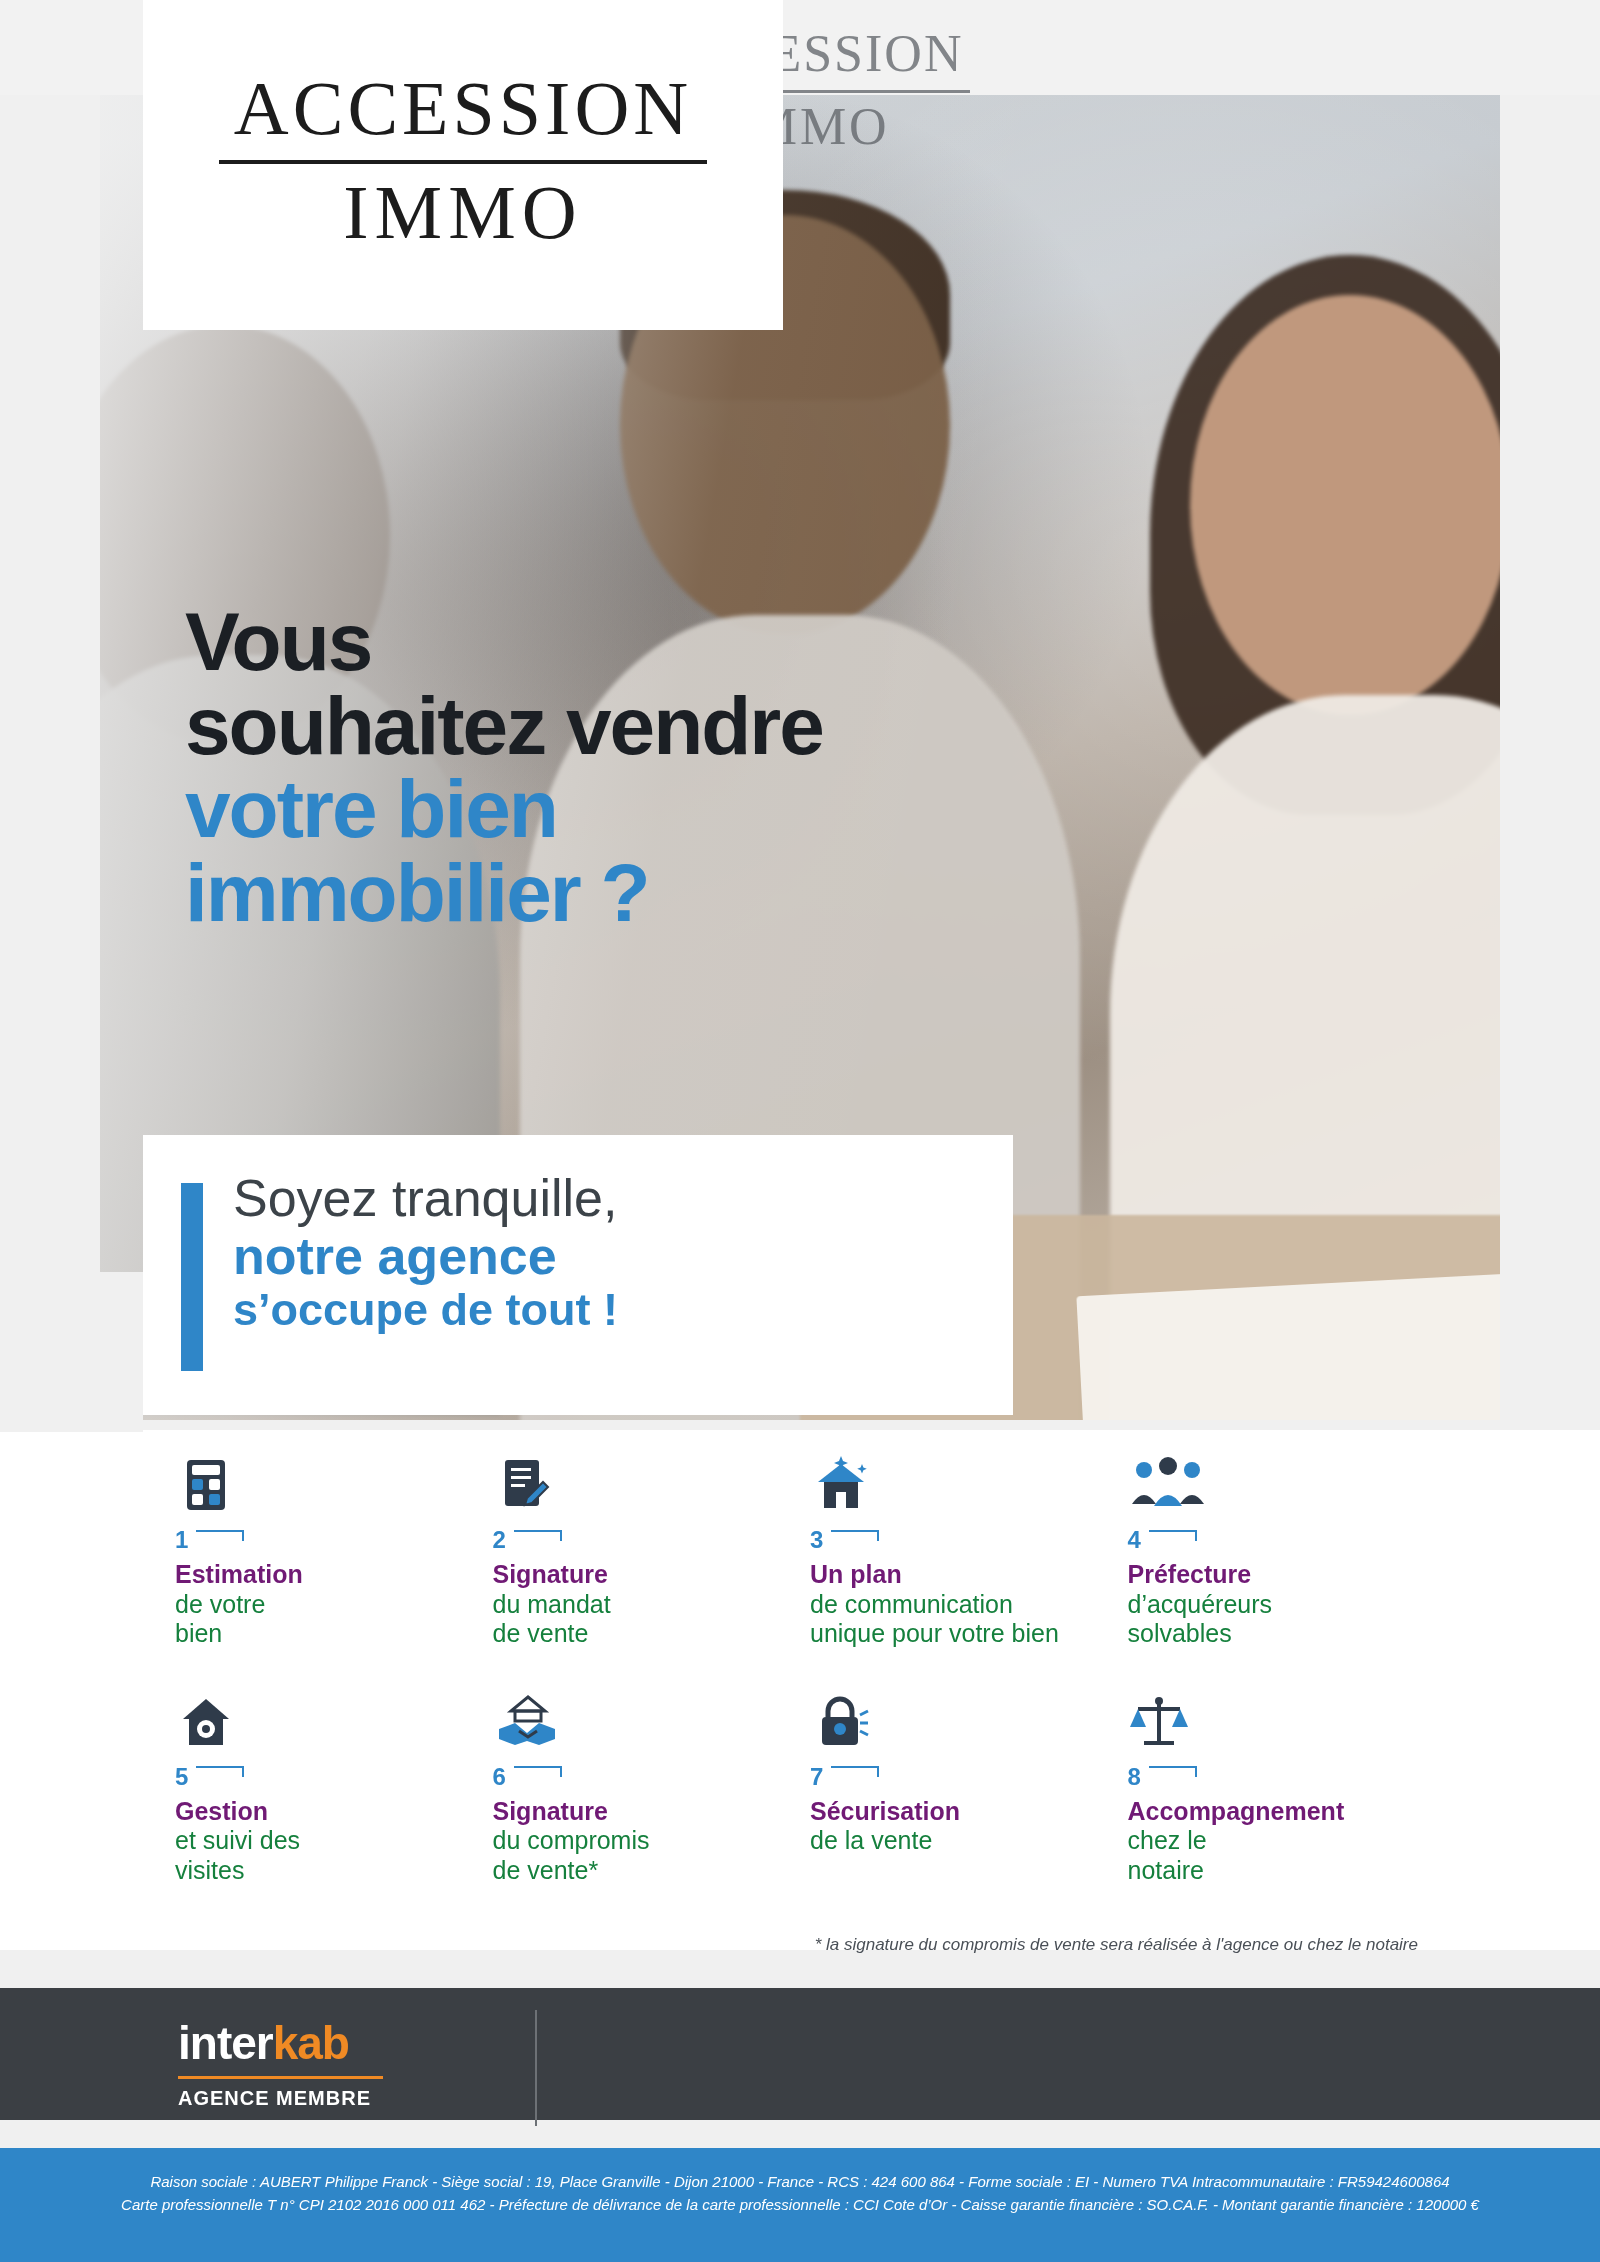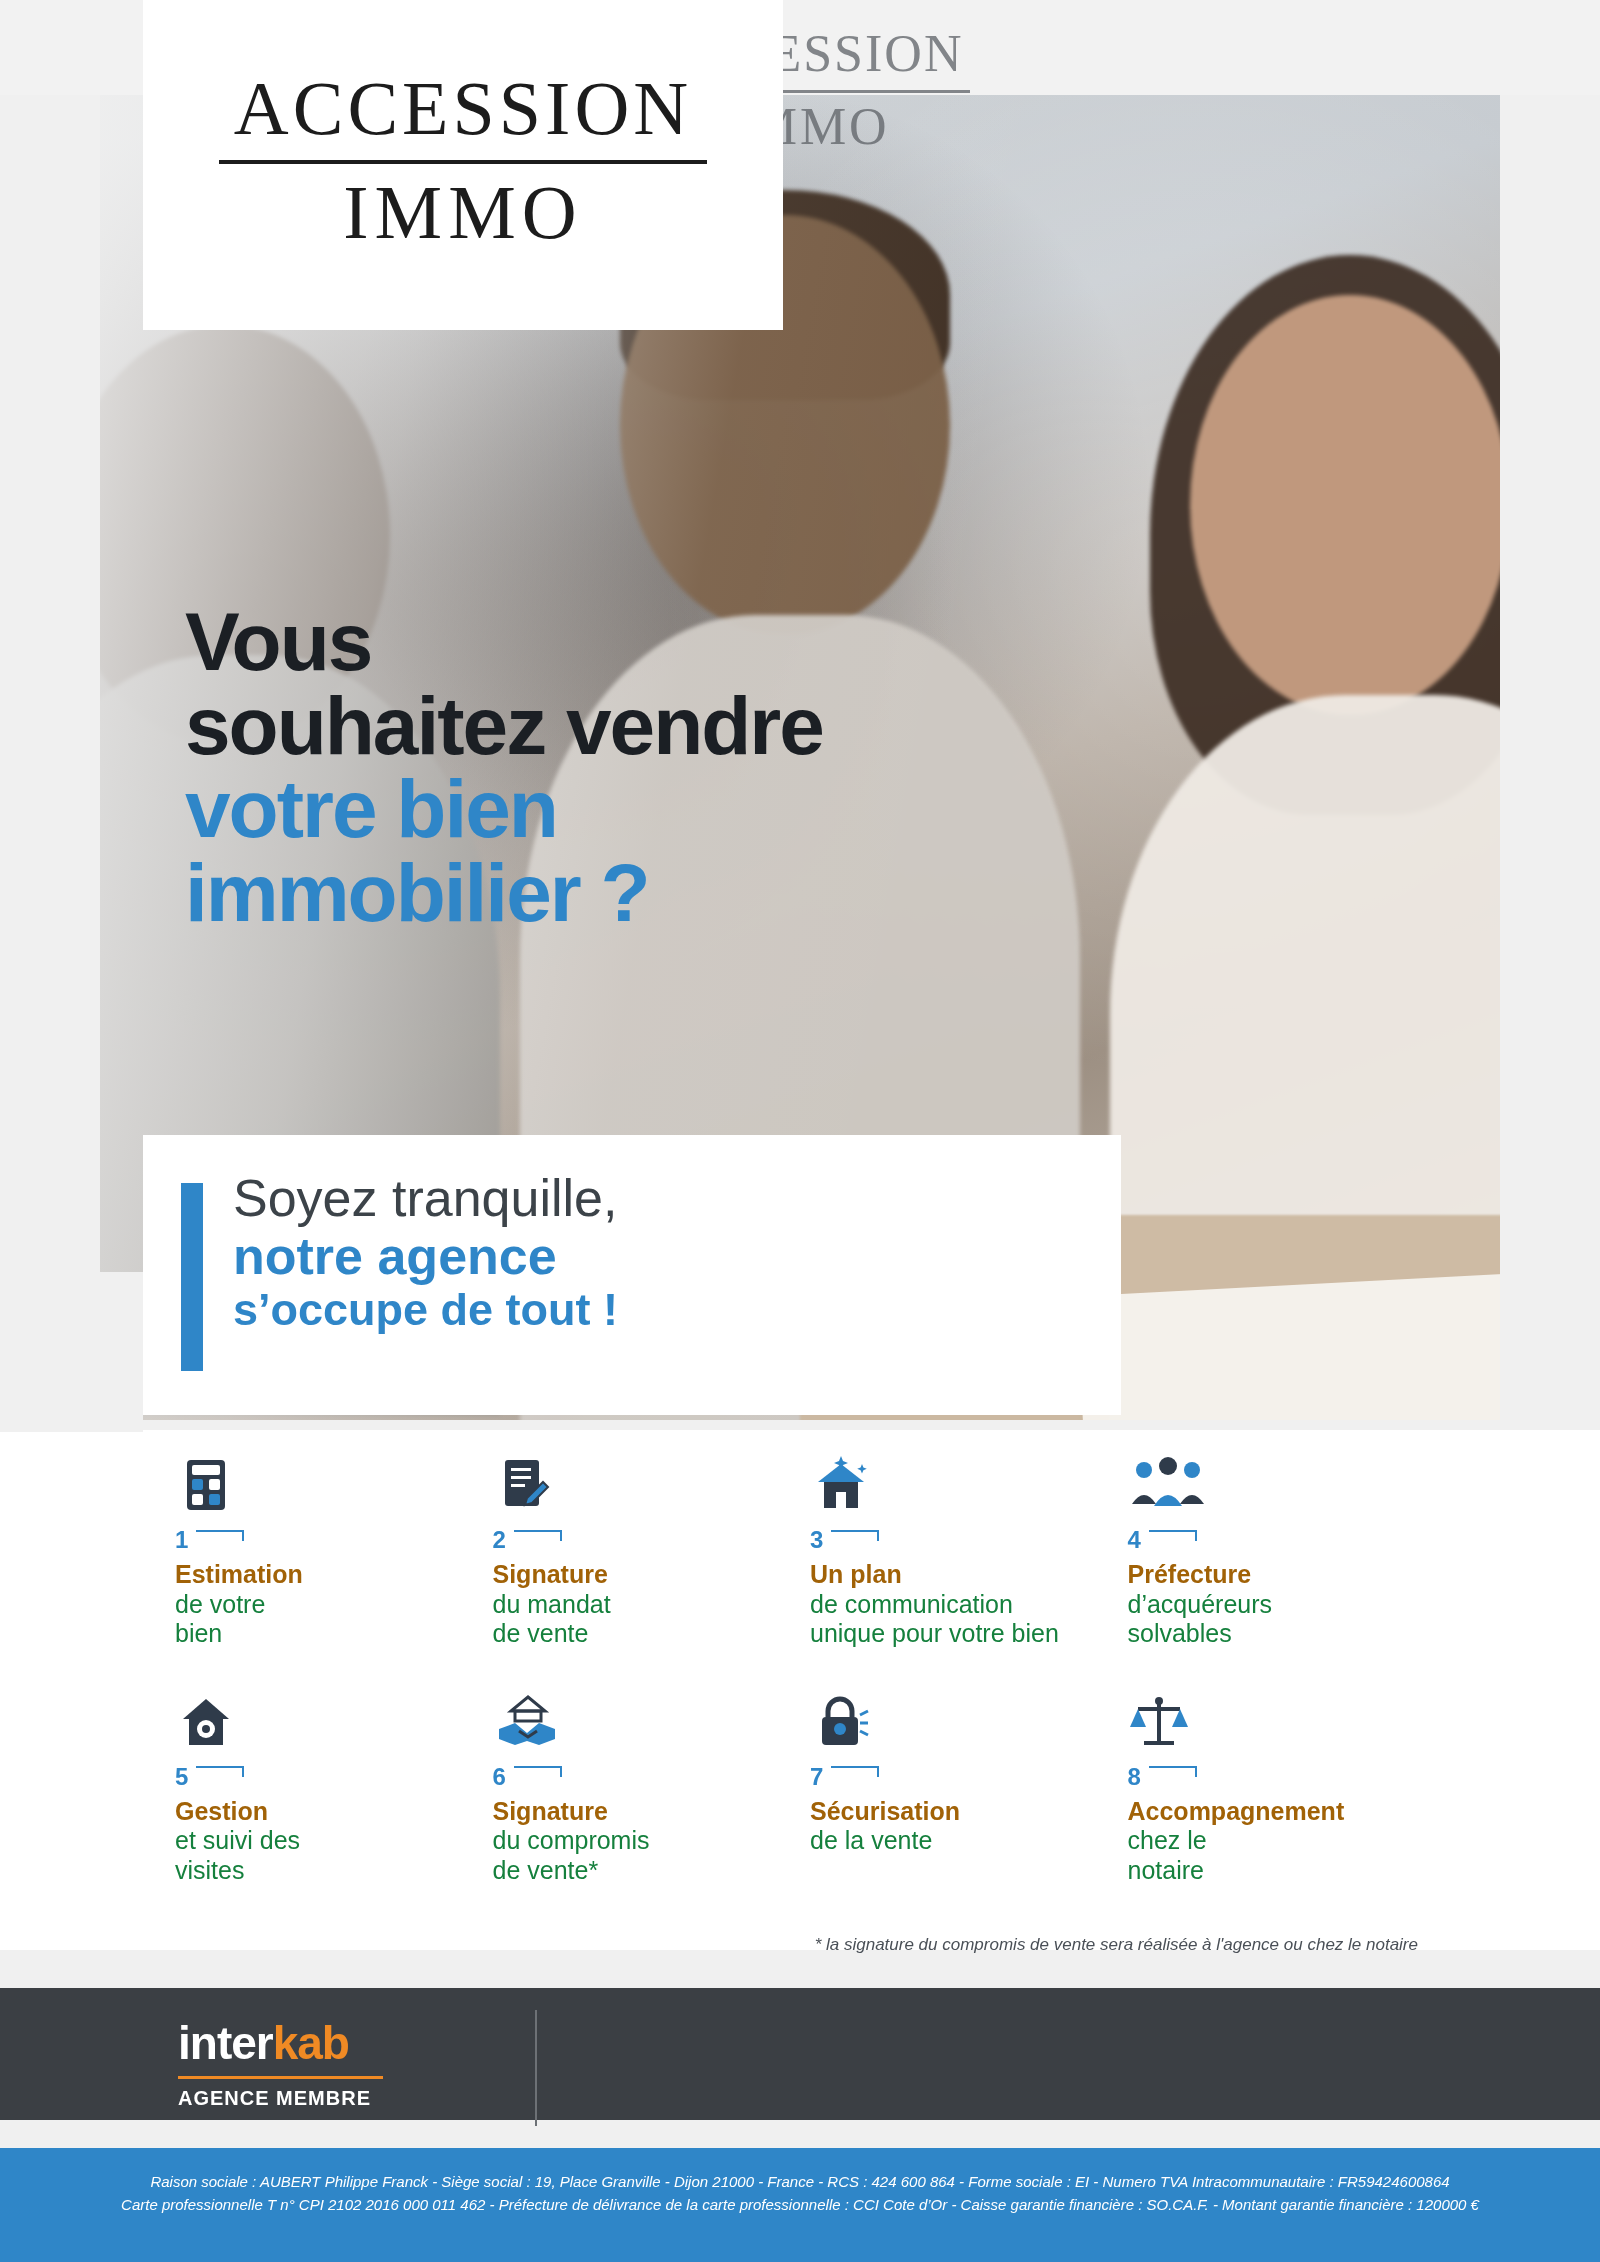--- a/index.html
+++ b/index.html
@@ -123,21 +123,21 @@
     line-height: 1.02;
     letter-spacing: -2px;
   }
   .headline .dark { color: #1b1f24; font-size: 82px; display: block; }
   .headline .blue { color: #2f86c8; font-size: 82px; display: block; }
 
   
   .strip {
     position: absolute;
     left: 143px; top: 1135px;
-    width: 978px; height: 280px;
+    width: 870px; height: 280px;
     background: #ffffff;
     z-index: 7;
   }
   .strip-bar {
     position: absolute;
     left: 38px; top: 48px;
     width: 22px; height: 188px;
     background: #2f86c8;
   }
   .strip-text {
@@ -184,21 +184,21 @@
   .step-dash {
     width: 46px;
     border-top: 2px solid #2f86c8;
     border-right: 2px solid #2f86c8;
     height: 9px;
     margin-top: -10px;
   }
   .step-title {
     font-weight: bold;
     font-size: 25px;
-    color: #a16207;
+    color: #701a75;
     margin-top: 6px;
     line-height: 1.18;
   }
   .step-desc {
     font-size: 25px;
     color: #15803d;
     line-height: 1.18;
   }
 
   .footnote {

